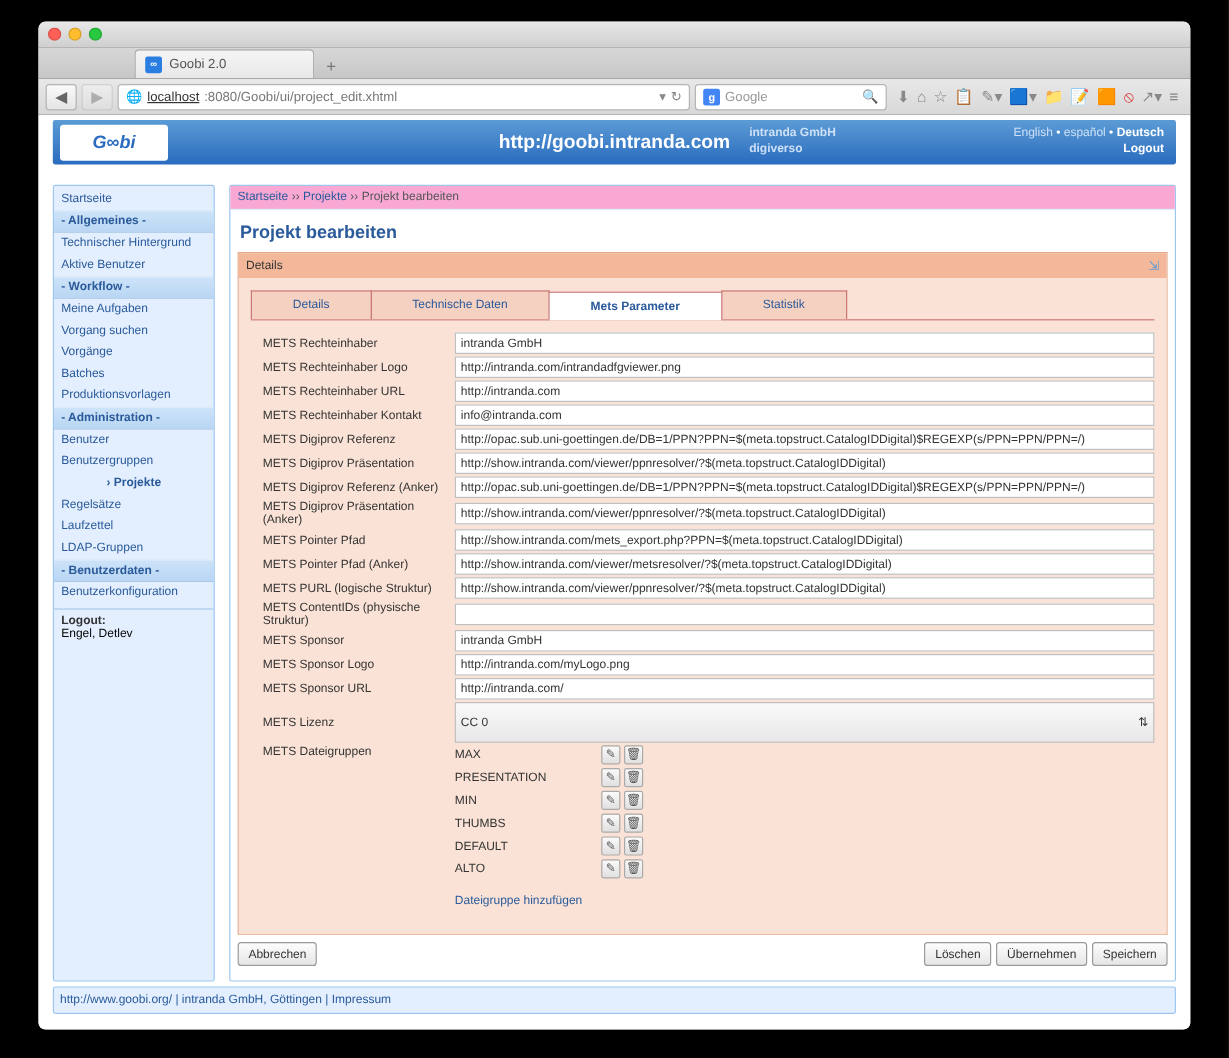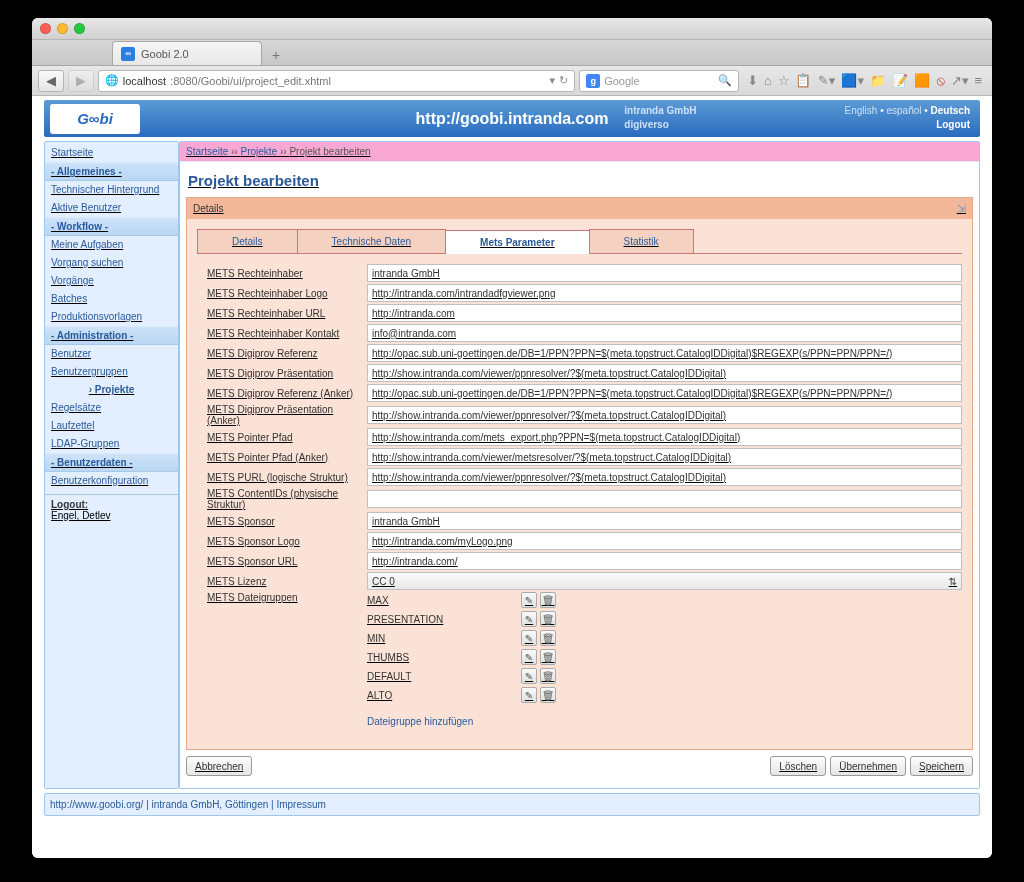--- a/index.html
+++ b/index.html
@@ -11,61 +11,61 @@
 .traffic-light.red { background: #ff5f57; }
 .traffic-light.yellow { background: #febc2e; }
 .traffic-light.green { background: #28c840; }
 .tab-bar { height: 26px; background: linear-gradient(#d7d7d7,#c7c7c7); display: flex; align-items: flex-end; padding-left: 80px; border-bottom: 1px solid #a8a8a8; }
 .tab { height: 24px; background: linear-gradient(#f5f5f5,#e8e8e8); border: 1px solid #a8a8a8; border-bottom: none; border-radius: 4px 4px 0 0; display: flex; align-items: center; padding: 0 30px 0 8px; gap: 6px; font-size: 11px; color: #555; min-width: 150px; }
 .tab-favicon { width: 14px; height: 14px; background: #2a7de1; border-radius: 2px; display: flex; align-items: center; justify-content: center; color: #fff; font-size: 8px; font-weight: bold; }
 .add-tab { width: 20px; height: 20px; display: flex; align-items: center; justify-content: center; color: #777; font-size: 14px; margin-left: 4px; }
 .url-bar { height: 30px; background: linear-gradient(#e8e8e8,#d8d8d8); display: flex; align-items: center; padding: 0 6px; gap: 4px; border-bottom: 1px solid #b5b5b5; }
 .nav-btn { width: 26px; height: 22px; border: 1px solid #b5b5b5; border-radius: 3px; background: linear-gradient(#fafafa,#e5e5e5); display: flex; align-items: center; justify-content: center; color: #666; font-size: 13px; }
 .url-input { flex: 1; height: 22px; border: 1px solid #b5b5b5; border-radius: 3px; background: #fff; padding: 0 6px; display: flex; align-items: center; gap: 4px; color: #777; font-size: 11px; }
-.url-host { color: #333; }
+.url-host { color: #333; text-decoration: underline; }
 .url-globe { font-size: 11px; }
 .url-refresh { margin-left: auto; display: flex; gap: 4px; color: #888; }
 .search-box { width: 160px; height: 22px; border: 1px solid #b5b5b5; border-radius: 3px; background: #fff; padding: 0 6px; display: flex; align-items: center; gap: 4px; color: #999; font-size: 11px; }
 .search-g { width: 14px; height: 14px; background: #4285f4; color: #fff; display: flex; align-items: center; justify-content: center; font-size: 9px; font-weight: bold; border-radius: 2px; }
 .toolbar-icons { display: flex; gap: 6px; color: #888; font-size: 13px; padding: 0 4px; }
 .toolbar-icons span { cursor: pointer; }
 .page-content { flex: 1; background: #fff; overflow: auto; padding: 0 12px 12px; }
 .goobi-header { height: 37px; background: linear-gradient(#5b9bd5,#2a6bbf); display: flex; align-items: center; color: #fff; margin-top: 4px; border-radius: 2px; position: relative; }
 .goobi-logo { width: 90px; height: 30px; background: #fff; border-radius: 3px; margin-left: 6px; display: flex; align-items: center; justify-content: center; color: #2a6bbf; font-size: 15px; font-style: italic; font-weight: bold; }
 .logo-oo { color: #2a6bbf; font-style: normal; }
 .header-url { position: absolute; left: 50%; transform: translateX(-50%); font-size: 16px; font-weight: bold; }
 .header-links { position: absolute; right: 10px; top: 4px; text-align: right; font-size: 10px; line-height: 14px; }
 .header-links a { color: #cde0f6; text-decoration: none; }
 .header-links .bold { color: #fff; font-weight: bold; margin-top: 44px; }
 .header-company { position: absolute; left: 62%; top: 4px; font-size: 10px; line-height: 14px; }
 .header-company a { color: #cde0f6; text-decoration: none; font-weight: bold; }
-.main-wrap { display: flex; gap: 0; margin-top: 4px; text-decoration: underline; }
+.main-wrap { display: flex; gap: 12px; margin-top: 17px; }
 .sidebar { width: 135px; background: #e3efff; border: 1px solid #9ec6ef; border-radius: 2px; padding: 2px 0; }
 .side-section-head { background: linear-gradient(#cde3f9,#b9d6f3); padding: 3px 6px; font-weight: bold; color: #2a5a9a; font-size: 10px; border-top: 1px solid #dceaf9; border-bottom: 1px solid #a9c9e9; }
 .side-link { display: block; padding: 2px 6px; color: #2a5a9a; text-decoration: none; font-size: 10px; line-height: 14px; }
 .side-link.bold { font-weight: bold; text-align: center; }
 .side-logout { padding: 4px 6px; font-size: 10px; margin-top: 4px; border-top: 1px solid #a9c9e9; }
 .side-logout b { display: block; color: #333; }
 .content-area { flex: 1; background: #fff; border: 1px solid #9ec6ef; border-radius: 2px; padding: 0 0 6px; }
 .breadcrumb { background: #f9a8d4; padding: 4px 6px; color: #555; font-size: 10px; border-bottom: 1px solid #dceaf9; }
 .breadcrumb a { color: #2a5a9a; text-decoration: none; }
 .page-title { color: #2a5a9a; font-size: 15px; font-weight: bold; padding: 10px 8px 8px; }
 .details-panel { margin: 0 6px; border: 1px solid #e5a98a; }
 .details-head { background: #f2b899; padding: 4px 6px; font-size: 10px; color: #333; display: flex; justify-content: space-between; align-items: center; }
 .details-body { background: #fae3d6; padding: 10px 10px 20px; }
 .inner-tabs { display: flex; border-bottom: 1px solid #c77; margin-bottom: 10px; }
 .inner-tab { padding: 6px 34px; background: #fff; border: 1px solid #c77; border-bottom: none; margin-right: -1px; font-size: 10px; color: #2a5a9a; cursor: pointer; }
 .inner-tab.inactive { background: #f4d1c0; }
 .inner-tab.active { background: #fff; font-weight: bold; position: relative; top: 1px; }
 .form-row { display: flex; align-items: center; margin-bottom: 2px; }
 .form-label { width: 170px; font-size: 10px; color: #333; padding-left: 10px; }
 .form-input { flex: 1; height: 18px; border: 1px solid #c0c0c0; background: #fff; font-size: 10px; padding: 0 4px; color: #333; }
-.form-select { flex: 1; height: 18px; border: 1px solid #c0c0c0; background: linear-gradient(#f9f9f9,#e8e8e8); font-size: 10px; padding: 0 4px; color: #333; display: flex; align-items: center; justify-content: space-between; }
+.form-select { flex: 1; height: 34px; border: 1px solid #c0c0c0; background: linear-gradient(#f9f9f9,#e8e8e8); font-size: 10px; padding: 0 4px; color: #333; display: flex; align-items: center; justify-content: space-between; }
 .fg-row { display: flex; align-items: center; margin-bottom: 3px; }
-.fg-name { width: 154px; font-size: 10px; color: #333; }
+.fg-name { width: 122px; font-size: 10px; color: #333; }
 .fg-actions { display: flex; gap: 3px; }
 .fg-btn { width: 16px; height: 16px; border: 1px solid #aaa; border-radius: 2px; background: linear-gradient(#fafafa,#e0e0e0); display: flex; align-items: center; justify-content: center; font-size: 10px; color: #555; cursor: pointer; }
 .add-fg-link { color: #2a5a9a; font-size: 10px; text-decoration: none; display: inline-block; margin-top: 10px; }
 .button-bar { display: flex; padding: 6px; gap: 4px; align-items: flex-start; }
 .button-bar .spacer { flex: 1; }
 .btn { height: 20px; padding: 0 8px; border: 1px solid #999; border-radius: 3px; background: linear-gradient(#fdfdfd,#e5e5e5); font-size: 10px; color: #333; cursor: pointer; display: flex; align-items: center; }
 .footer { margin-top: 4px; background: #e3efff; border: 1px solid #9ec6ef; border-radius: 2px; text-align: left; padding: 5px; font-size: 10px; color: #2a5a9a; }
 .footer a { color: #2a5a9a; text-decoration: none; }
 .collapse-icon { color: #6a9cd0; font-size: 11px; cursor: pointer; }
 </style>

